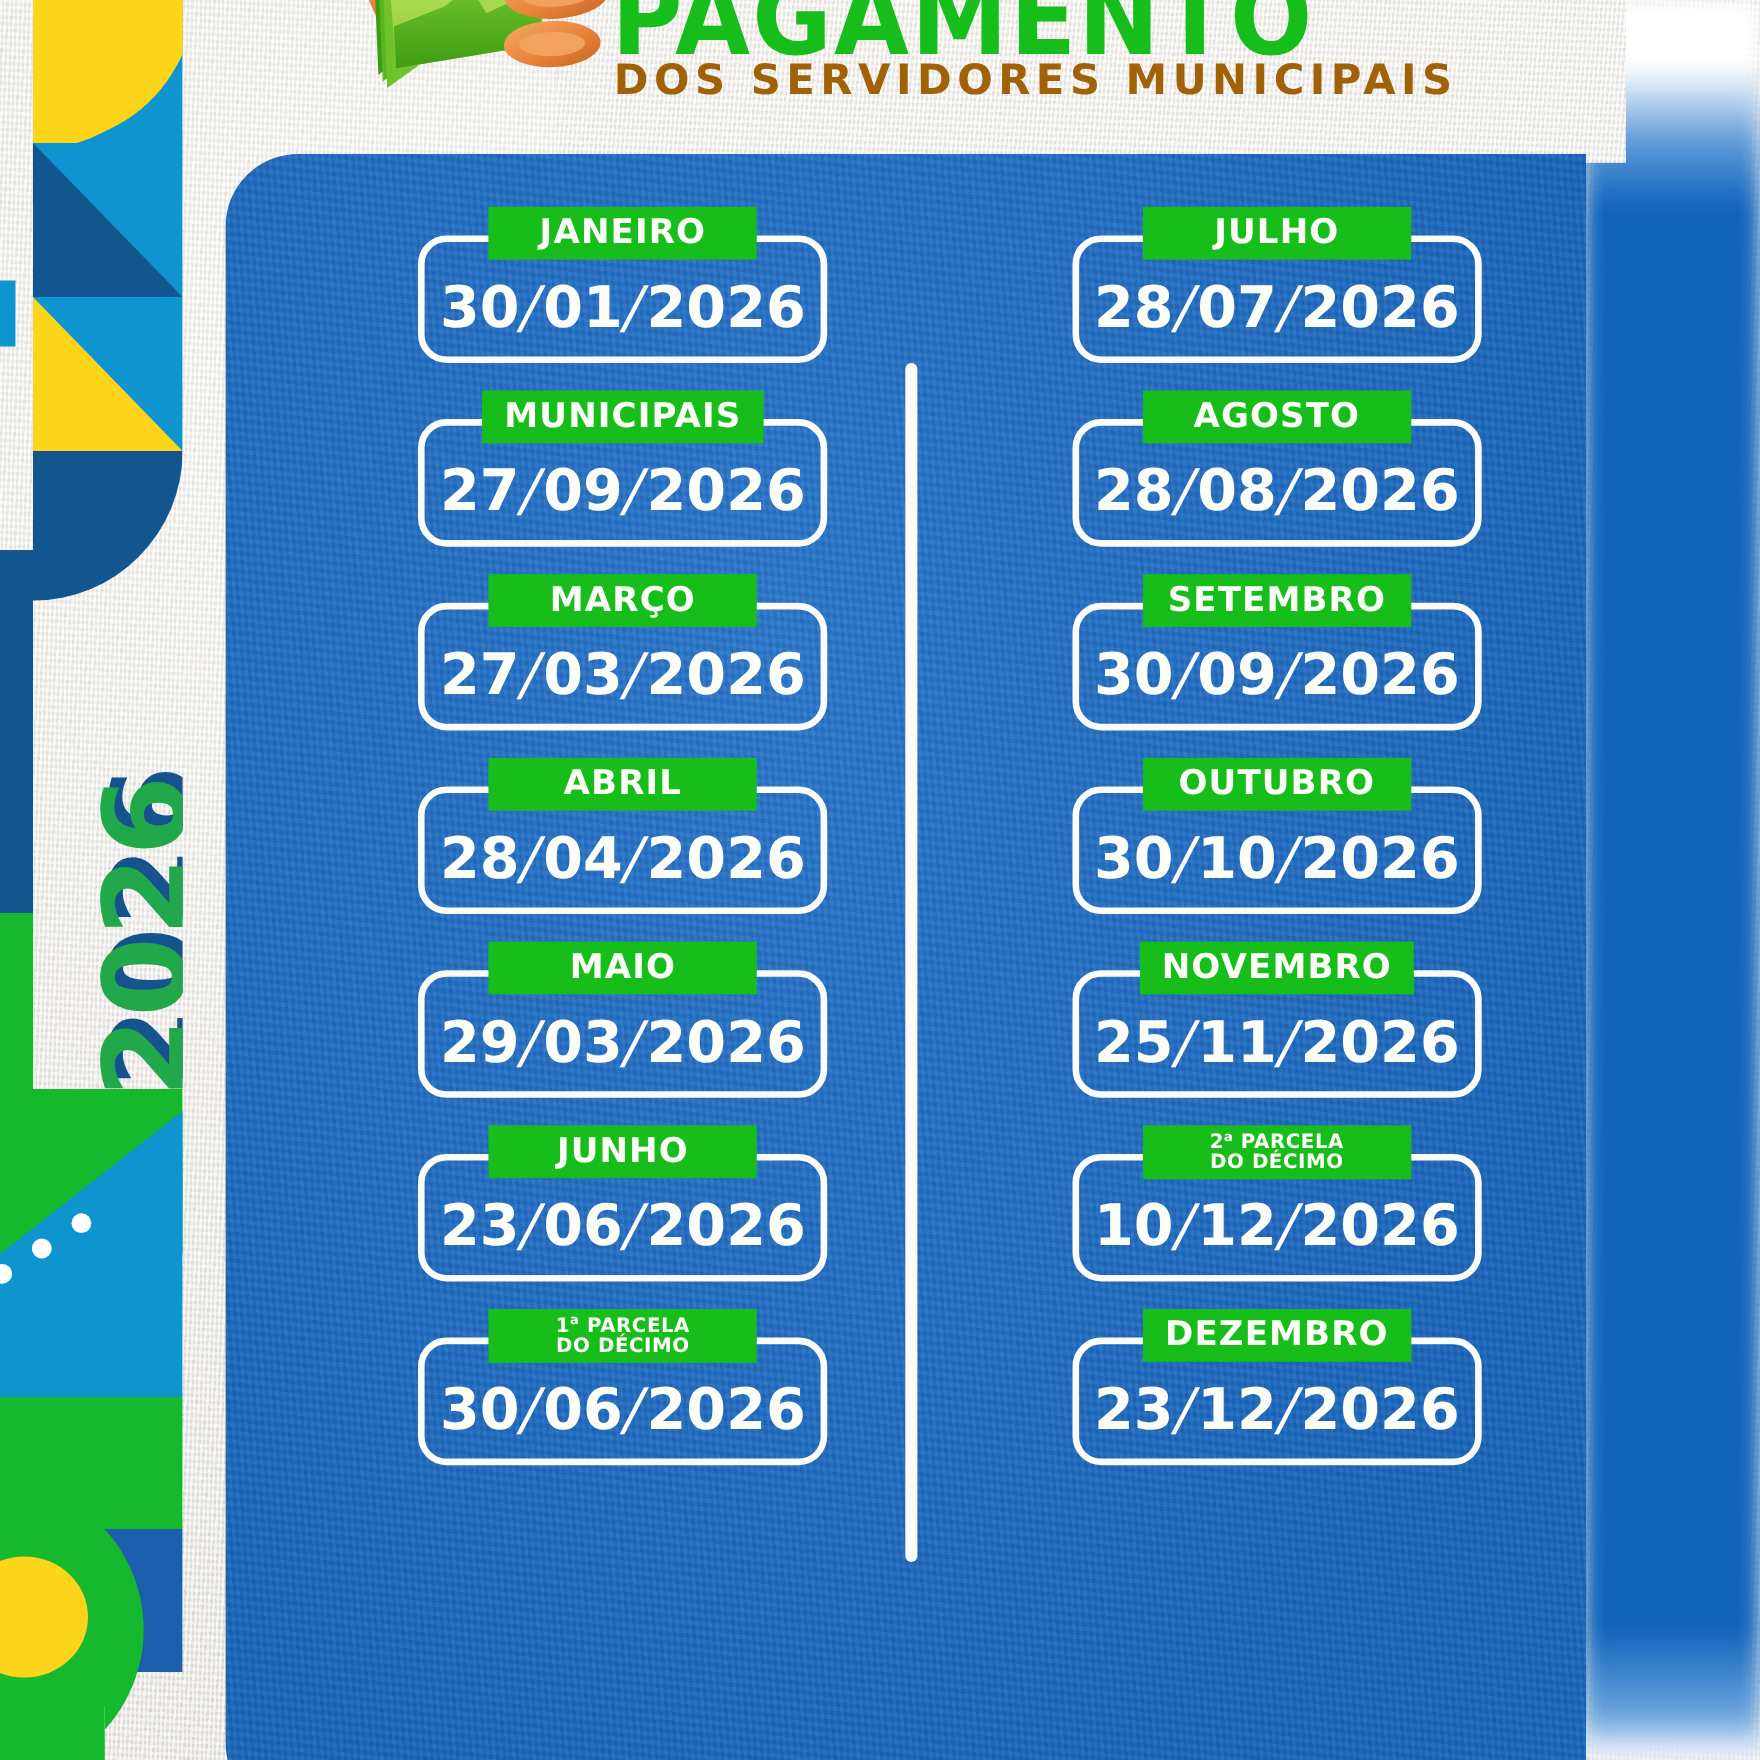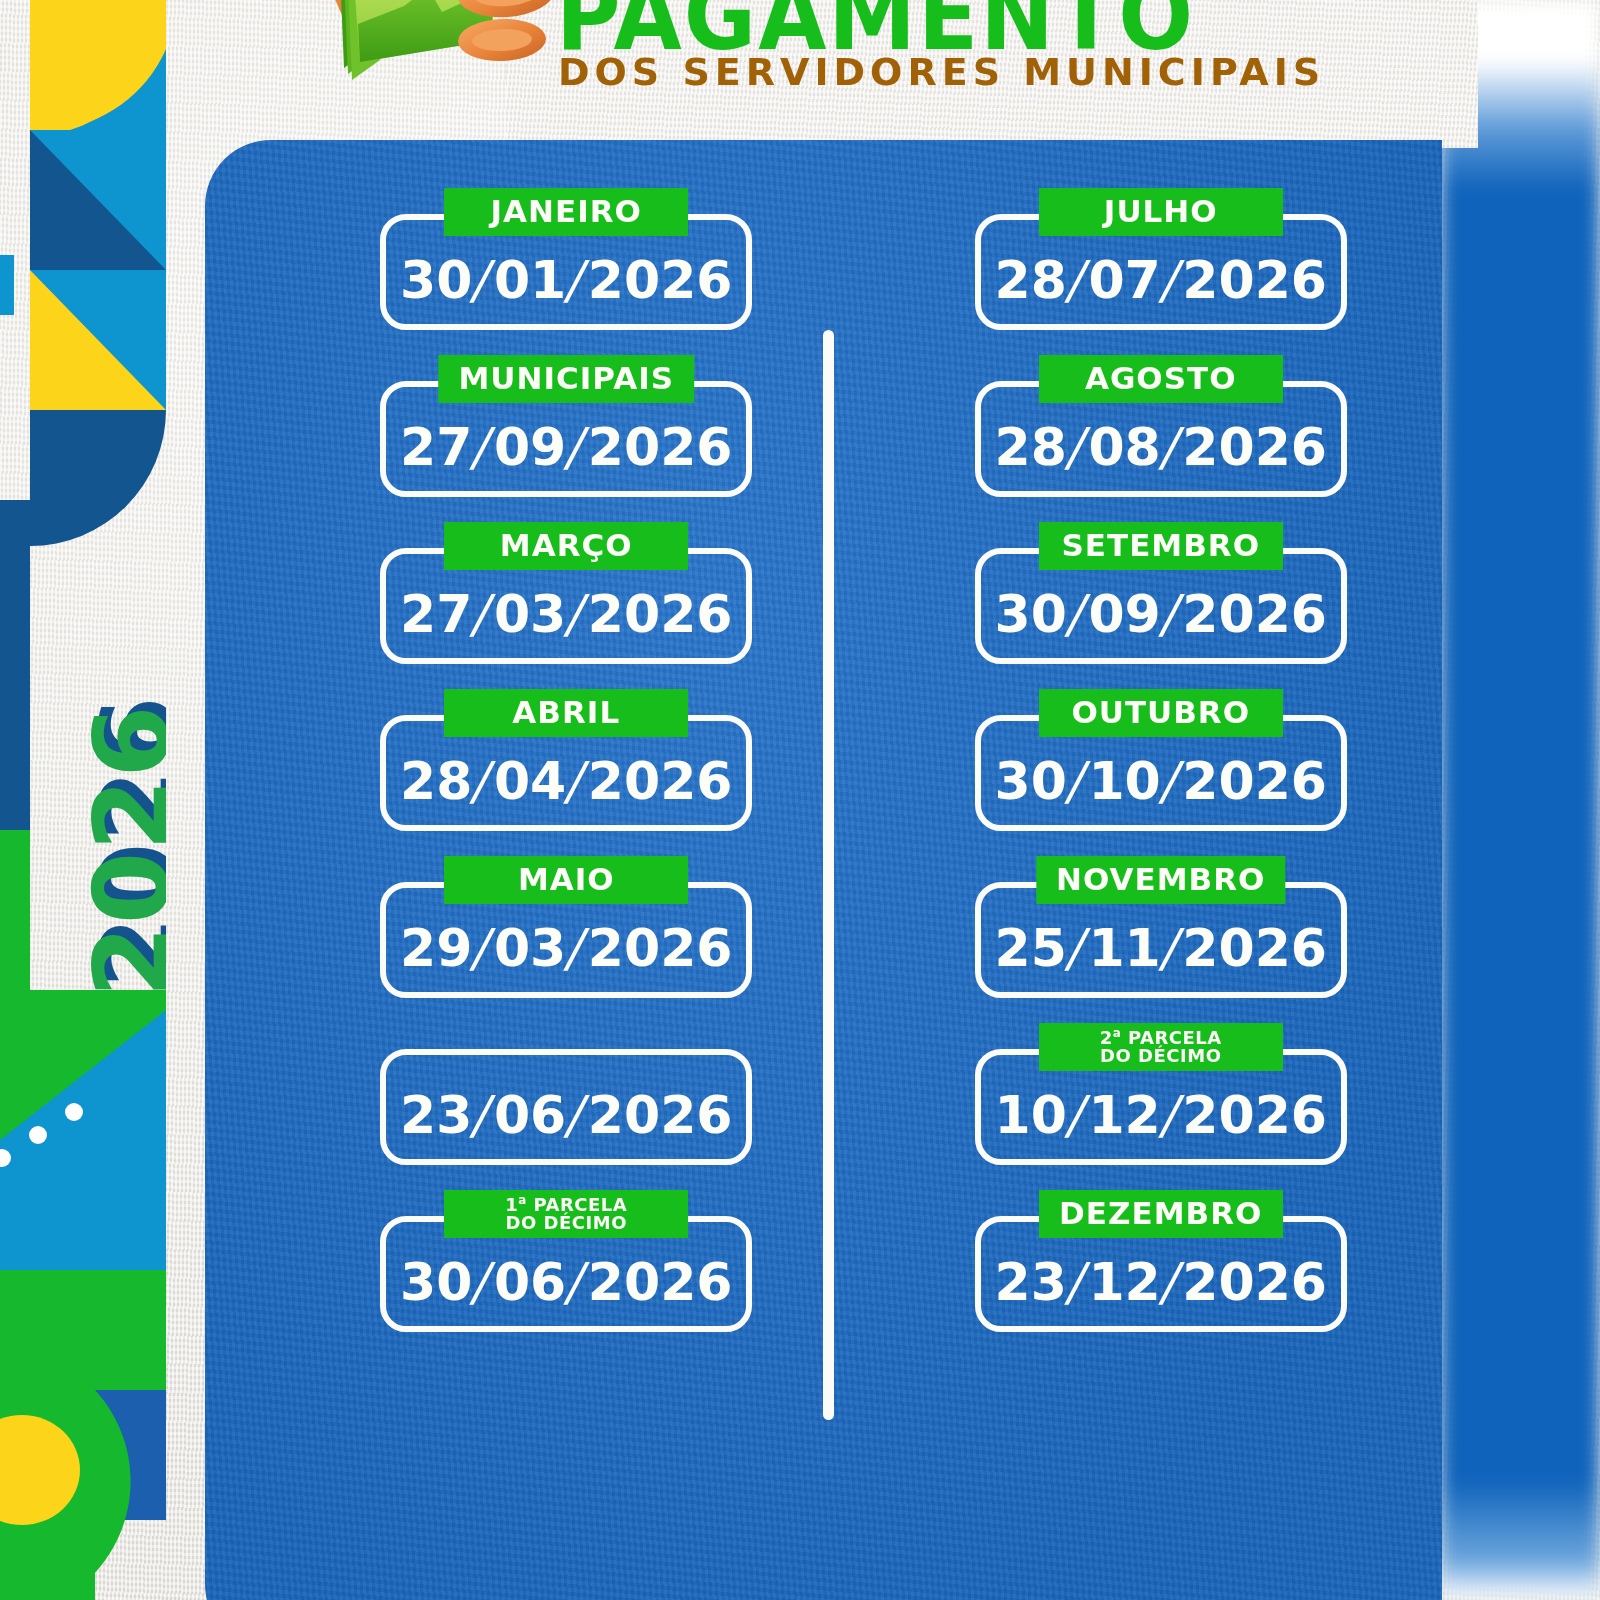--- a/index.html
+++ b/index.html
@@ -344,20 +344,21 @@
             <div class="month-badge">ABRIL</div>
             <div class="month-date"><span>28</span><span class="sl">/</span><span>04</span><span class="sl">/</span><span>2026</span></div>
           </div>
           <div class="month-item">
             <div class="month-box"></div>
             <div class="month-badge">MAIO</div>
             <div class="month-date"><span>29</span><span class="sl">/</span><span>03</span><span class="sl">/</span><span>2026</span></div>
           </div>
           <div class="month-item">
             <div class="month-box"></div>
+            <div class="month-badge">JUNHO</div>
             <div class="month-date"><span>23</span><span class="sl">/</span><span>06</span><span class="sl">/</span><span>2026</span></div>
           </div>
           <div class="month-item">
             <div class="month-box"></div>
             <div class="month-badge two-line">1<span class="sup">a</span> PARCELA<br>DO DÉCIMO</div>
             <div class="month-date"><span>30</span><span class="sl">/</span><span>06</span><span class="sl">/</span><span>2026</span></div>
           </div>
         </div>
       <div class="col right" id="col-right">
           <div class="month-item">

